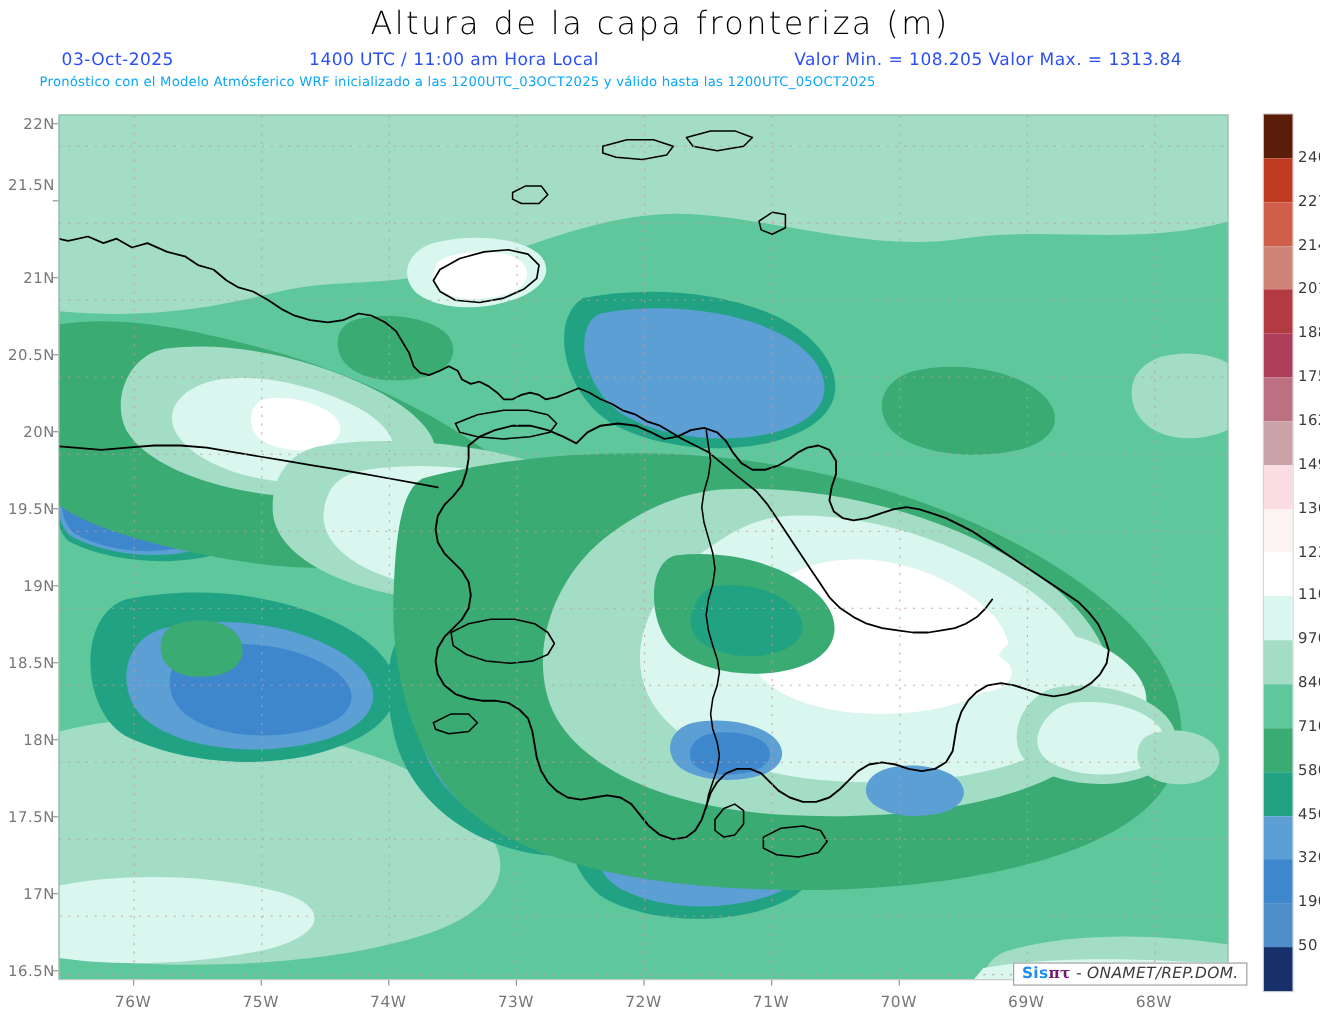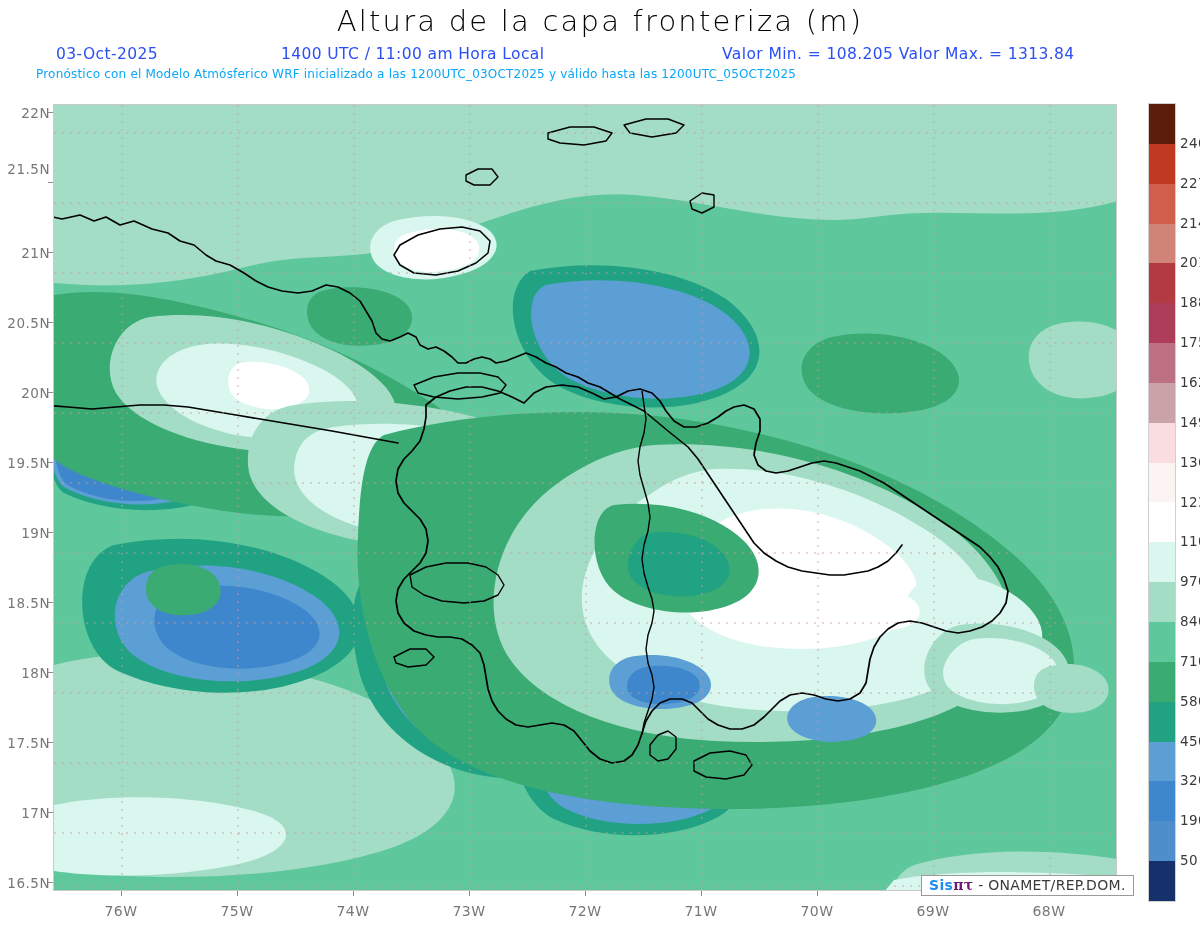--- a/index.html
+++ b/index.html
@@ -114,21 +114,21 @@
     padding: 1px 7px 2px 7px;
     background: #ffffff;
     border: 1px solid #9a9a9a;
     font-family: "DejaVu Sans", sans-serif;
     font-size: 14px;
     white-space: nowrap;
     letter-spacing: 0.3px;
   }
   #logo-sis { color: #1f8df0; font-weight: 600; }
   #logo-pi  { color: #701a75; font-weight: 700; font-family:"DejaVu Serif", serif;text-align:right;}
-  #logo-org { color: #3a3a3a; }
+  #logo-org { color: #3a3a3a; font-style: italic; }
 </style>
 </head>
 <body>
 
 <div id="title">Altura de la capa fronteriza (m)</div>
 
 <div class="subline" id="sub-date">03-Oct-2025</div>
 <div class="subline" id="sub-time">1400 UTC / 11:00 am Hora Local</div>
 <div class="subline" id="sub-minmax">Valor Min. = 108.205  Valor Max. = 1313.84</div>
 <div class="subline" id="sub-model">Pronóstico con el Modelo Atmósferico WRF inicializado a las 1200UTC_03OCT2025 y válido hasta las  1200UTC_05OCT2025</div>

